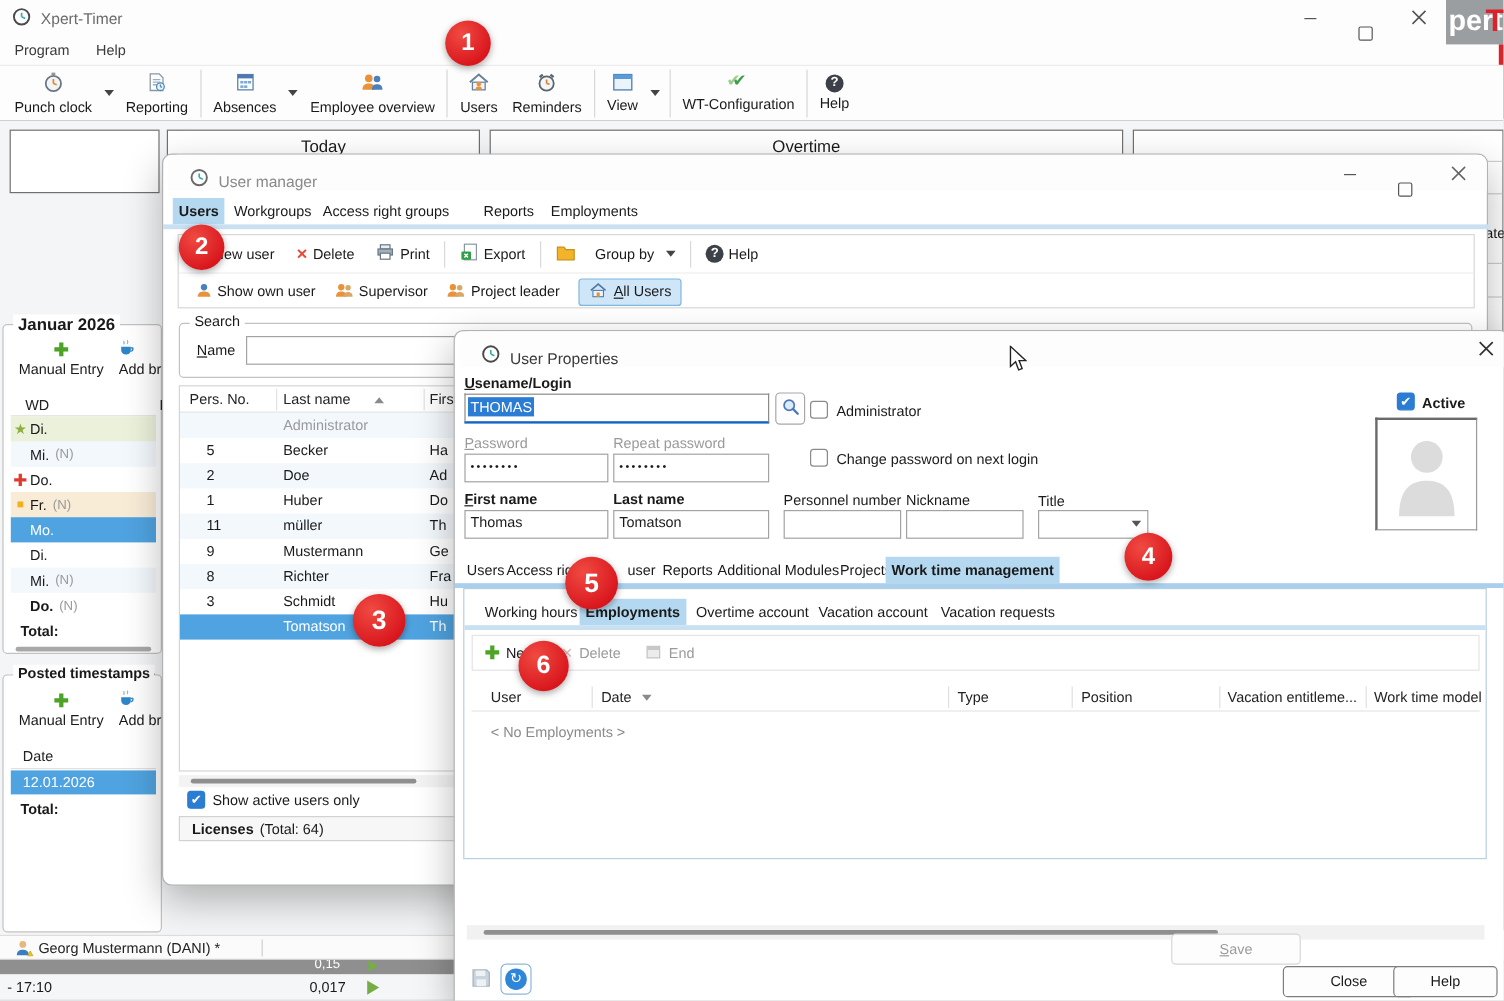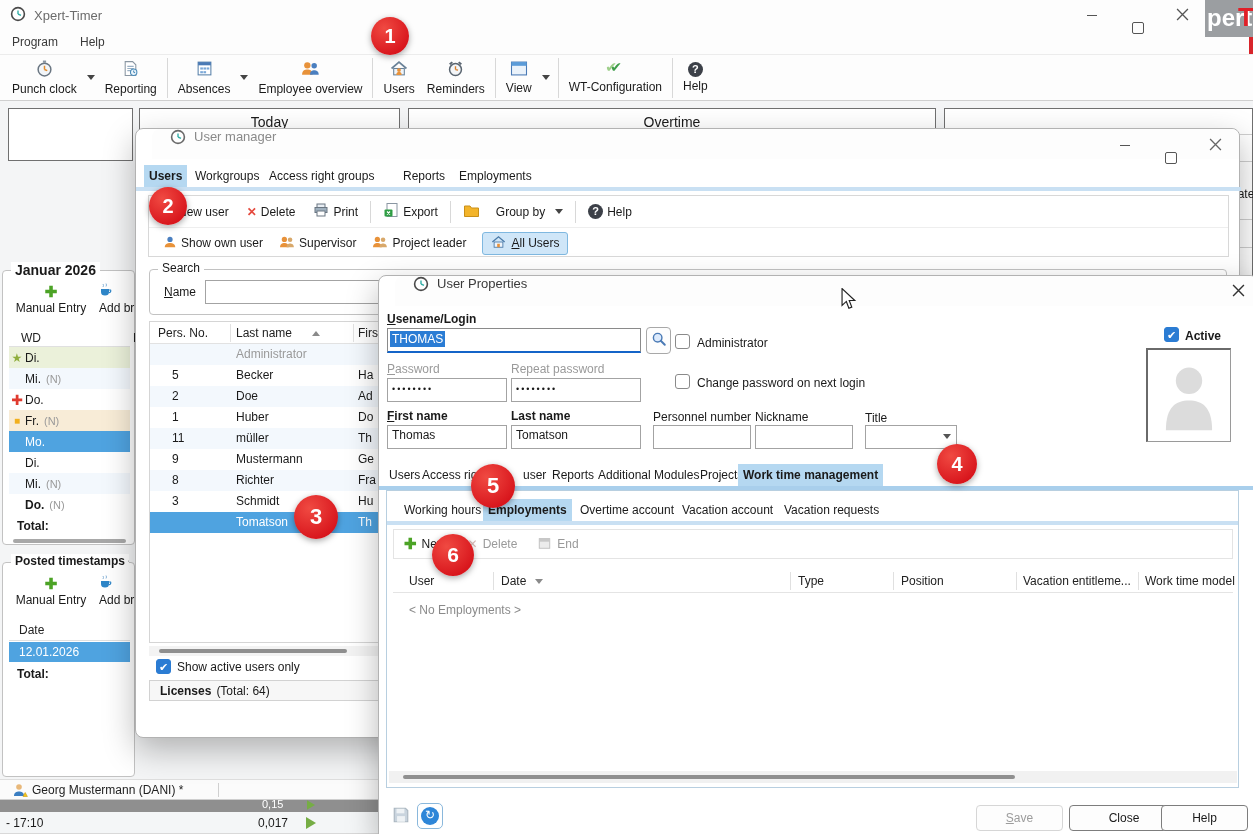--- a/index.html
+++ b/index.html
@@ -5,21 +5,21 @@
 *{margin:0;padding:0;box-sizing:border-box}
 body{font-family:"Liberation Sans",sans-serif;font-size:12px;color:#1a1a1a;background:#9a9a9a}
 .screen{position:relative;width:1253px;height:834px;overflow:hidden;background:#f4f5f6}
 .ab{position:absolute}
 .b{font-weight:bold}
 .nw{white-space:nowrap}
 .muted{color:#9a9a9a}
 .flex{display:flex;align-items:center}
 
 .win{position:absolute;background:#fff;border:1px solid #b2b2b2;border-radius:8px;box-shadow:0 12px 32px rgba(0,0,0,.28)}
-.tbar{position:absolute;left:16px;right:0;top:0;height:30px;display:flex;align-items:flex-start;padding:0 18px;gap:8px;border-radius:8px 8px 0 0;background:#fdfdfd}
+.tbar{position:absolute;left:4px;right:0;top:0;height:30px;display:flex;align-items:flex-end;padding:0 18px;gap:8px;border-radius:8px 8px 0 0;background:#fdfdfd}
 .tbar .ttl{font-size:13px}
 .wc{width:12px;height:12px;position:relative}
 .wc-min:after{content:"";position:absolute;left:1px;right:1px;top:6px;height:1px;background:#555}
 .wc-max:after{content:"";position:absolute;left:1px;top:1px;width:10px;height:10px;border:1px solid #555;border-radius:2px}
 
 .tab{position:absolute;height:22px;line-height:22px;padding:0 5px;white-space:nowrap;cursor:default}
 .tab.sel{background:#b5d8f1;font-weight:bold}
 .bluestrip{position:absolute;height:4px;background:#c9e0f3}
 
 .inp{position:absolute;border:1px solid #a3a3a3;background:#fff;padding:2px 4px;overflow:hidden;white-space:nowrap}
@@ -508,21 +508,21 @@
 
     <span class="tab" style="left:5px;top:188px">Users</span>
     <span class="tab" style="left:38px;top:188px">Access rights</span>
     <span class="tab" style="left:139px;top:188px">user</span>
     <span class="tab" style="left:168px;top:188px">Reports</span>
     <span class="tab" style="left:214px;top:188px">Additional Modules</span>
     <span class="tab" style="left:316px;top:188px">Projects</span>
     <span class="tab sel" style="left:359px;top:188px">Work time management</span>
     <div class="bluestrip" style="left:0;top:210px;width:880px;background:#a9cfec"></div>
 
-    <div class="ab" style="left:7px;top:214px;width:853px;height:298px;border:1px solid #b8cfe0;background:#fff">
+    <div class="ab" style="left:7px;top:214px;width:853px;height:226px;border:1px solid #b8cfe0;background:#fff">
       <span class="tab" style="left:12px;top:8px">Working hours</span>
       <span class="tab sel" style="left:96px;top:8px">Employments</span>
       <span class="tab" style="left:188px;top:8px">Overtime account</span>
       <span class="tab" style="left:290px;top:8px">Vacation account</span>
       <span class="tab" style="left:392px;top:8px">Vacation requests</span>
       <div class="bluestrip" style="left:0;top:30px;width:100%;background:#c9e0f3"></div>
 
       <div class="ab flex" style="left:6px;top:38px;width:840px;height:30px;border:1px solid #e4e4e4">
         <span style="margin-left:10px;color:#4ca326;font-size:15px;font-weight:bold">✚</span>
         <span style="margin-left:5px">New</span>
@@ -559,21 +559,21 @@
     <div class="ab" style="left:10px;top:528px;width:24px;height:24px;display:flex;align-items:center;justify-content:center">
       <span class="ic"><svg width="18" height="18" viewBox="0 0 16 16">
             <path d="M2,2 h10 l2,2 v10 h-12 z" fill="#c9d4de" stroke="#aab6c0"></path>
             <rect x="4" y="2.5" width="7" height="4" fill="#eef2f5"></rect>
             <rect x="4.5" y="9" width="7" height="5" fill="#eef2f5"></rect>
           </svg></span>
     </div>
     <div class="ab" style="left:38px;top:527px;width:26px;height:26px;border:1px solid #8ab8dc;border-radius:5px;display:flex;align-items:center;justify-content:center">
       <span style="width:18px;height:18px;border-radius:50%;background:#2e86d8;color:#fff;font-size:12px;line-height:17px;text-align:center">↻</span>
     </div>
-    <div class="btn dis ul1" style="left:597px;top:529px;width:87px">Save</div>
+    <div class="btn dis ul1" style="left:597px;top:502px;width:108px">Save</div>
     <div class="btn" style="left:690px;top:529px;width:110px">Close</div>
     <div class="btn" style="left:782px;top:529px;width:87px">Help</div>
   </div>
 
   <div class="badge" style="left:371px;top:17px;width:38px;height:38px;font-size:20px">1</div>
   <div class="badge" style="left:149px;top:187px;width:38px;height:38px;font-size:20px">2</div>
   <div class="badge" style="left:294px;top:495px;width:44px;height:44px;font-size:22px">3</div>
   <div class="badge" style="left:937px;top:444px;width:40px;height:40px;font-size:20px">4</div>
   <div class="badge" style="left:471px;top:464px;width:44px;height:44px;font-size:22px">5</div>
   <div class="badge" style="left:432px;top:534px;width:42px;height:42px;font-size:21px">6</div>

